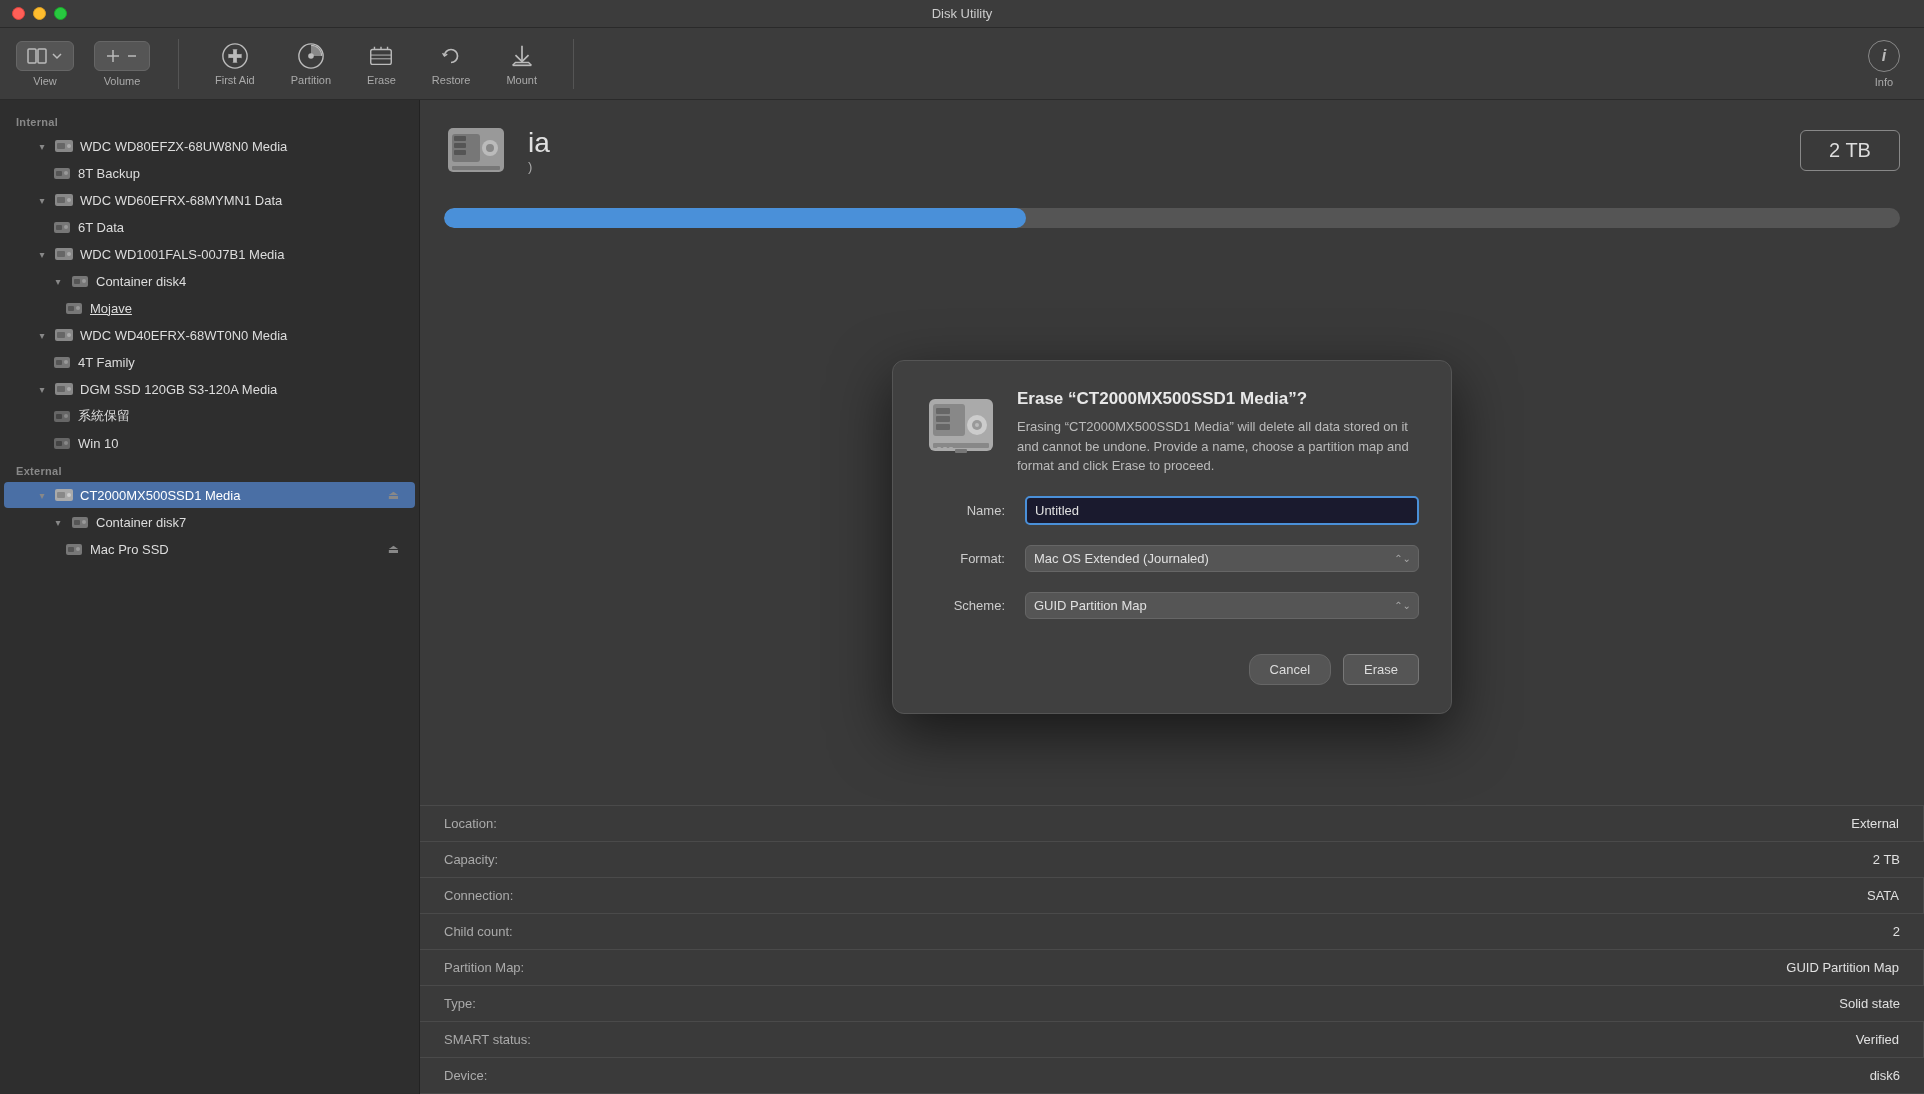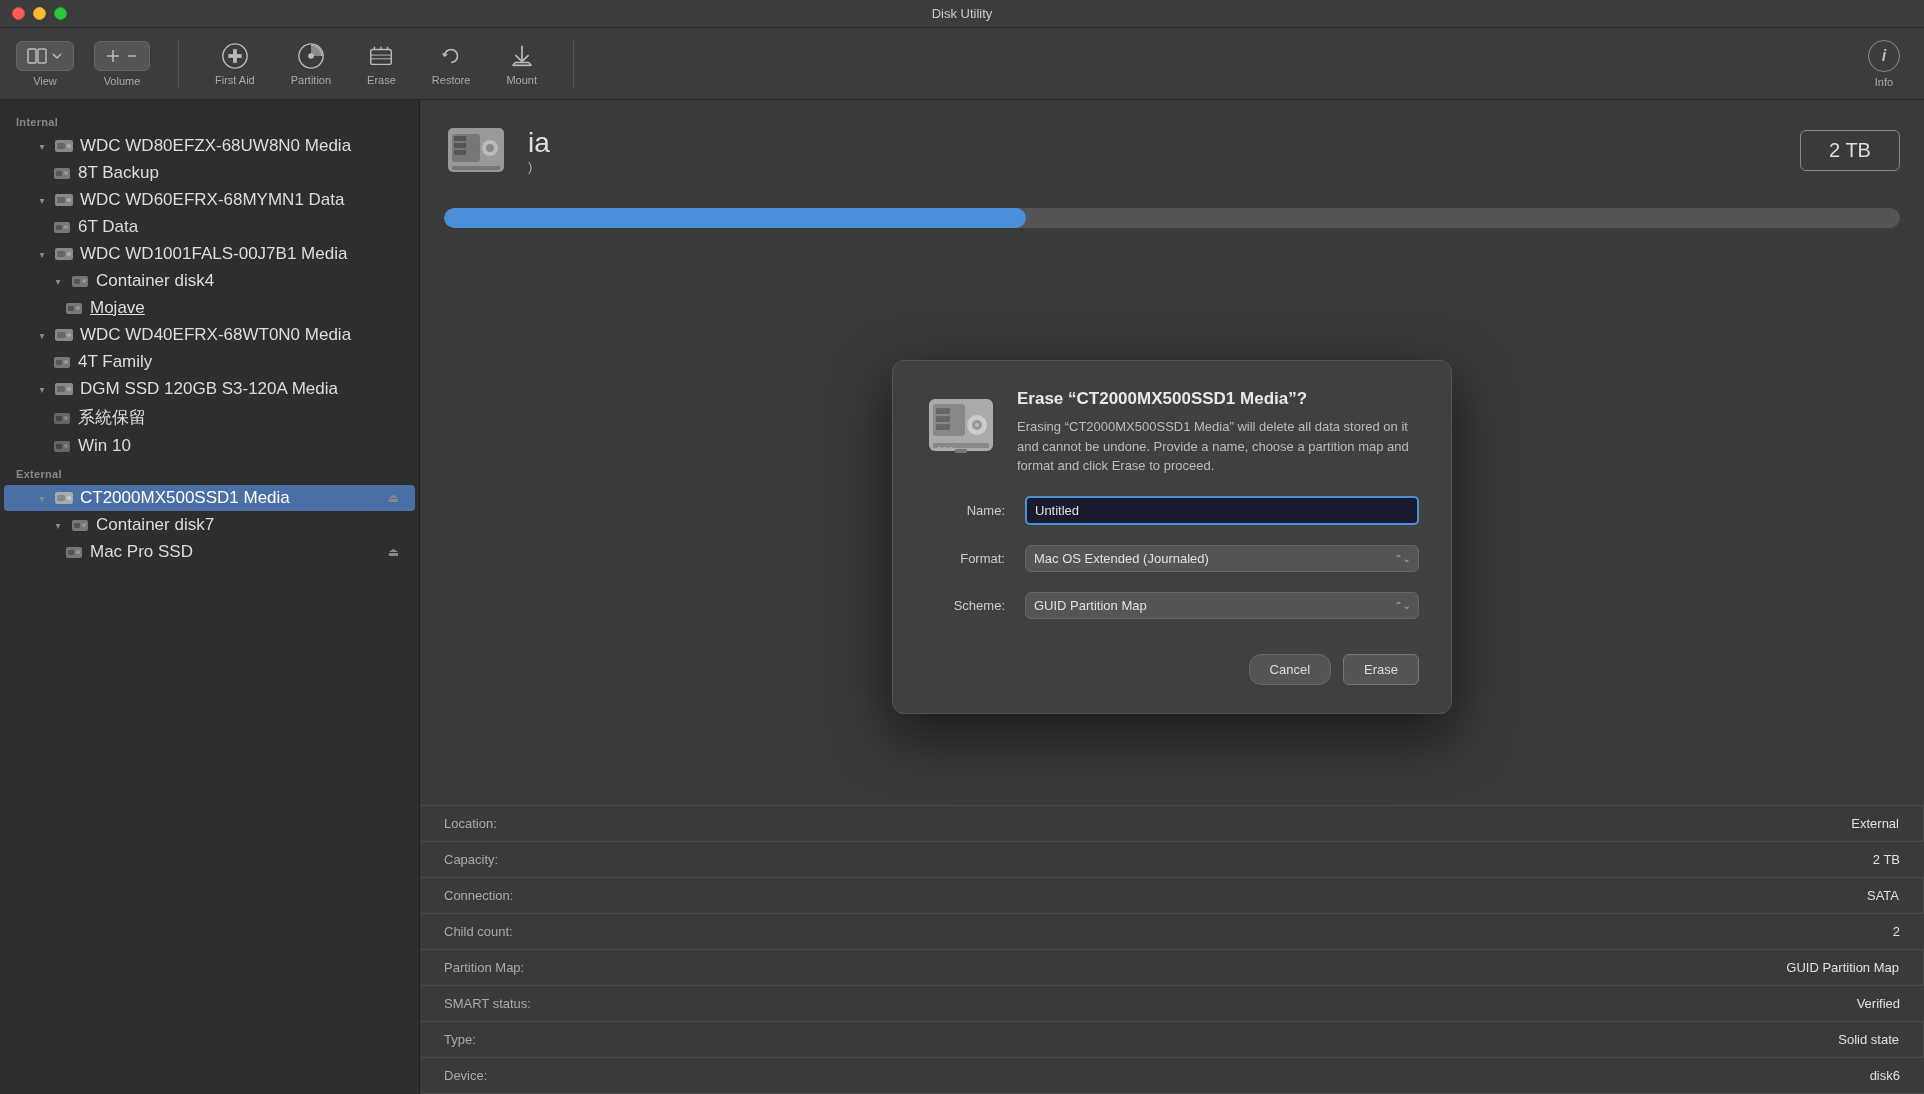--- a/index.html
+++ b/index.html
@@ -152,21 +152,21 @@
     }
     .sidebar-item-icon {
       width: 20px;
       height: 20px;
       display: flex;
       align-items: center;
       justify-content: center;
       color: #bbb;
     }
     .sidebar-item-label {
-      font-size: 17px;
+      font-size: 13px;
       color: #ddd;
       flex: 1;
     }
     .sidebar-eject {
       color: #888;
       font-size: 12px;
     }
 
     
     .content-area {
@@ -705,26 +705,26 @@
       </div>
       <div class="detail-row">
         <span class="detail-label">Child count:</span>
         <span class="detail-value">2</span>
       </div>
       <div class="detail-row">
         <span class="detail-label">Partition Map:</span>
         <span class="detail-value">GUID Partition Map</span>
       </div>
       <div class="detail-row">
+        <span class="detail-label">Type:</span>
+        <span class="detail-value">Solid state</span>
+      </div>
+      <div class="detail-row">
         <span class="detail-label">SMART status:</span>
         <span class="detail-value">Verified</span>
-      </div>
-      <div class="detail-row">
-        <span class="detail-label">Type:</span>
-        <span class="detail-value">Solid state</span>
       </div>
       <div class="detail-row">
         <span class="detail-label">Device:</span>
         <span class="detail-value">disk6</span>
       </div>
     </div>
 
     <div class="modal-overlay">
       <div class="modal">
         <div class="modal-header">

